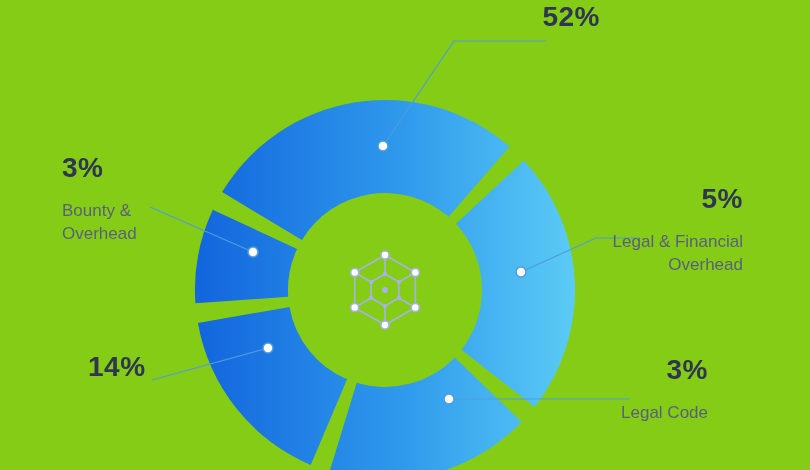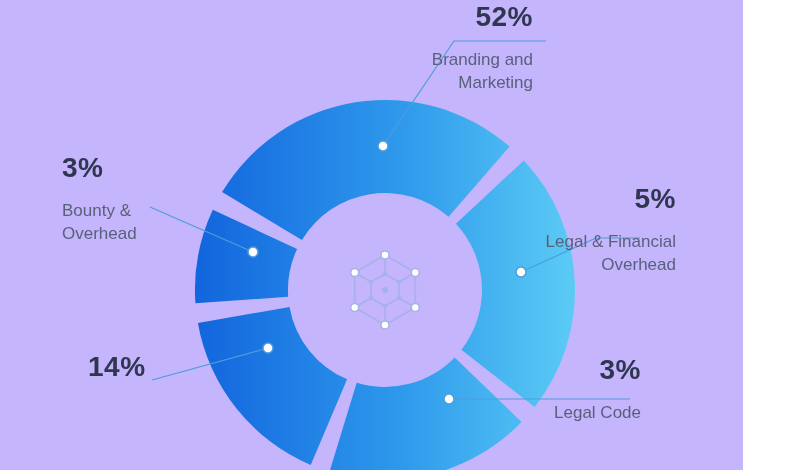--- a/index.html
+++ b/index.html
@@ -1,20 +1,20 @@
 <!DOCTYPE html>
 <html><head>
 <meta charset="utf-8">
 <style>
   html,body{margin:0;padding:0;background:#ffffff;}
   .stage{
     position:relative;
-    width:743px;height:470px;
+    width:810px;height:470px;
     overflow:hidden;
-    background:#c4b5fd;
+    background:#84cc16;
     font-family:"Liberation Sans", sans-serif;
   }
   .chart-svg{position:absolute;left:0;top:0;}
   .callout{position:absolute;}
   .callout.align-right{text-align:right;}
   .callout.align-left{text-align:left;}
   .callout-percent{
     font-size:28px;
     font-weight:700;
     color:#2e3650;
@@ -84,24 +84,20 @@
       <circle cx="383" cy="146" r="5" fill="#ffffff" stroke-width="1.5"></circle>
       <circle cx="253" cy="252" r="5" fill="#ffffff" stroke-width="1.5"></circle>
       <circle cx="521" cy="272" r="5" fill="#ffffff" stroke-width="1.5"></circle>
       <circle cx="268" cy="348" r="5" fill="#ffffff" stroke-width="1.5"></circle>
       <circle cx="449" cy="399" r="5" fill="#ffffff" stroke-width="1.5"></circle>
     </g>
   </svg>
 
   <div class="callout align-right" style="top:1px; right:210px;">
     <div class="callout-percent">52%</div>
-    <div class="callout-name">
-      <div>Branding and</div>
-      <div>Marketing</div>
-    </div>
   </div>
 
   <div class="callout align-left" style="top:152px; left:62px;">
     <div class="callout-percent">3%</div>
     <div class="callout-name">
       <div>Bounty &amp;</div>
       <div>Overhead</div>
     </div>
   </div>
 

